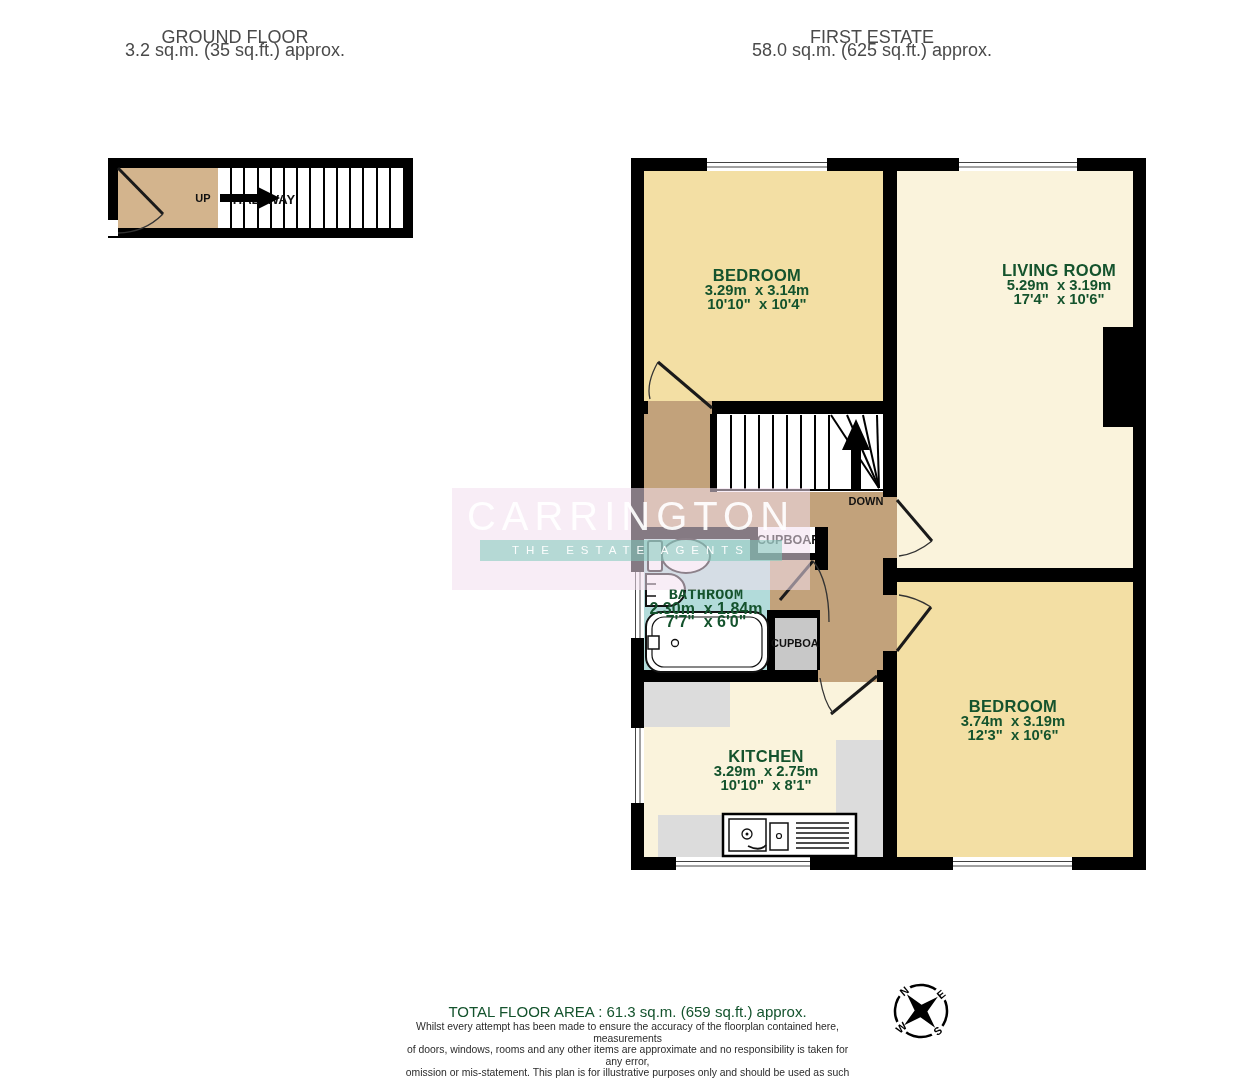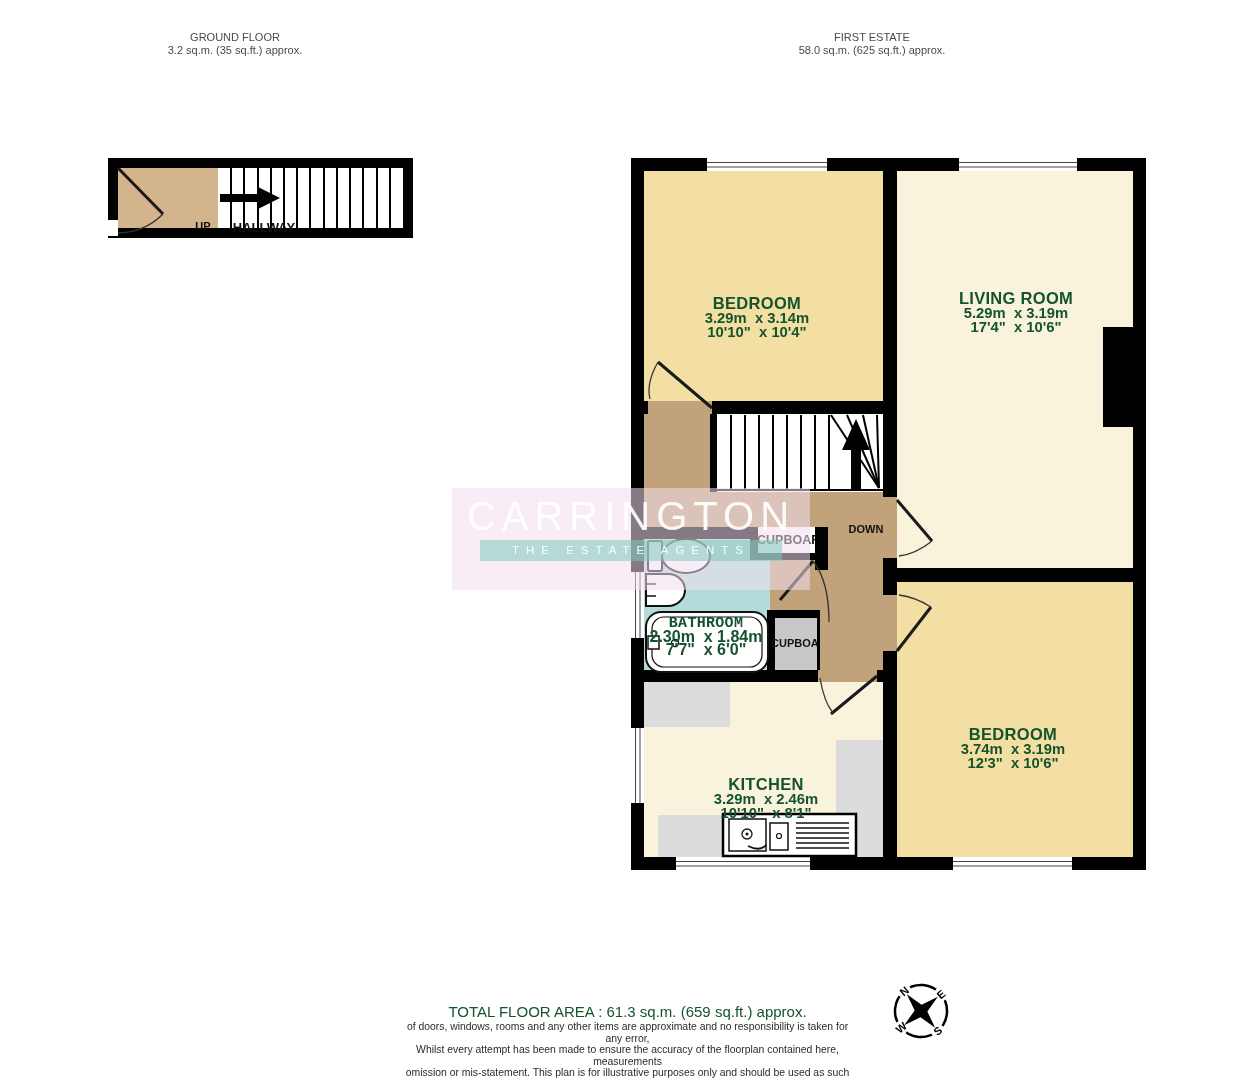--- a/index.html
+++ b/index.html
@@ -1,20 +1,20 @@
 <!DOCTYPE html>
 <html><head>
 <meta charset="utf-8">
 <style>
   html,body{margin:0;padding:0;background:#fff;}
   #canvas{position:relative;width:1255px;height:1080px;background:#ffffff;overflow:hidden;
           font-family:"Liberation Sans",sans-serif;}
   .abs{position:absolute;}
-  .ctr{transform:translate(-50%,-50%);text-align:center;margin-top:28px;}
-  .floor-header{color:#4a4a4a;font-size:11px;line-height:13px;text-align:center;width:350px;}
+  .ctr{transform:translate(-50%,-50%);text-align:center;}
+  .floor-header{color:#4a4a4a;font-size:18px;line-height:13px;text-align:center;width:350px;}
   .room-label{font-weight:bold;color:#14532d;line-height:14.5px;white-space:nowrap;}
   .room-label .name{font-size:16.5px;letter-spacing:.3px;}
   .room-label .dims{font-size:14.8px;white-space:pre;}
   .room-label.small{line-height:13px;}
   .room-label.small .name{font-size:15px;font-family:Liberation Mono, monospace;}
   .room-label.small .dims{font-size:16px;}
   .tiny-label{font-weight:bold;color:#111;font-size:11px;white-space:nowrap;}
   .hall-label{font-weight:bold;color:#111;font-size:13px;white-space:nowrap;}
   .cup-label{position:absolute;overflow:hidden;text-align:center;font-weight:bold;color:#111;white-space:nowrap;}
   #cupboard1-label{left:757px;top:530px;width:58px;height:21px;font-size:12.5px;line-height:21px;}
@@ -253,33 +253,33 @@
 
   <div class="abs ctr tiny-label z2" style="left:203px;top:198px">UP</div>
   <div class="abs ctr hall-label z2" style="left:264px;top:199px">HALLWAY</div>
   <div class="abs ctr tiny-label z2" style="left:866px;top:501px">DOWN</div>
 
   <div class="abs ctr room-label z2" style="left:757px;top:290px">
     <div class="name">BEDROOM</div>
     <div class="dims">3.29m  x 3.14m</div>
     <div class="dims">10'10"  x 10'4"</div>
   </div>
-  <div class="abs ctr room-label z2" style="left:1016px;top:285px">
+  <div class="abs ctr room-label z2" style="left:1059px;top:285px">
     <div class="name">LIVING ROOM</div>
     <div class="dims">5.29m  x 3.19m</div>
     <div class="dims">17'4"  x 10'6"</div>
   </div>
   <div class="abs ctr room-label small z2" style="left:706px;top:608px">
     <div class="name">BATHROOM</div>
     <div class="dims">2.30m  x 1.84m</div>
     <div class="dims">7'7"  x 6'0"</div>
   </div>
   <div class="abs ctr room-label z2" style="left:766px;top:771px">
     <div class="name">KITCHEN</div>
-    <div class="dims">3.29m  x 2.46m</div>
+    <div class="dims">3.29m  x 2.75m</div>
     <div class="dims">10'10"  x 8'1"</div>
   </div>
   <div class="abs ctr room-label z2" style="left:1013px;top:721px">
     <div class="name">BEDROOM</div>
     <div class="dims">3.74m  x 3.19m</div>
     <div class="dims">12'3"  x 10'6"</div>
   </div>
 
   <div id="cupboard1-label" class="cup-label z2">CUPBOARD</div>
   <div id="cupboard2-label" class="cup-label z2">CUPBOARD</div>
@@ -288,19 +288,19 @@
     <path d="M 220 194 H 258 V 187 L 280 198 L 258 209 V 202 H 220 Z" fill="#000"></path>
   </svg>
 
   <div id="watermark" class="abs">
     <div class="brand">CARRINGTON</div>
     <div class="tagband">THE ESTATE AGENTS</div>
   </div>
 
   <div id="footer-total" class="abs z2">TOTAL FLOOR AREA : 61.3 sq.m. (659 sq.ft.) approx.</div>
   <div id="footer-disclaimer" class="abs z2">
+    <div>Whilst every attempt has been made to ensure the accuracy of the floorplan contained here, measurements</div>
     <div>of doors, windows, rooms and any other items are approximate and no responsibility is taken for any error,</div>
-    <div>Whilst every attempt has been made to ensure the accuracy of the floorplan contained here, measurements</div>
     <div>omission or mis-statement. This plan is for illustrative purposes only and should be used as such by any</div>
 
   </div>
 
 </div>
 
 </body></html>

